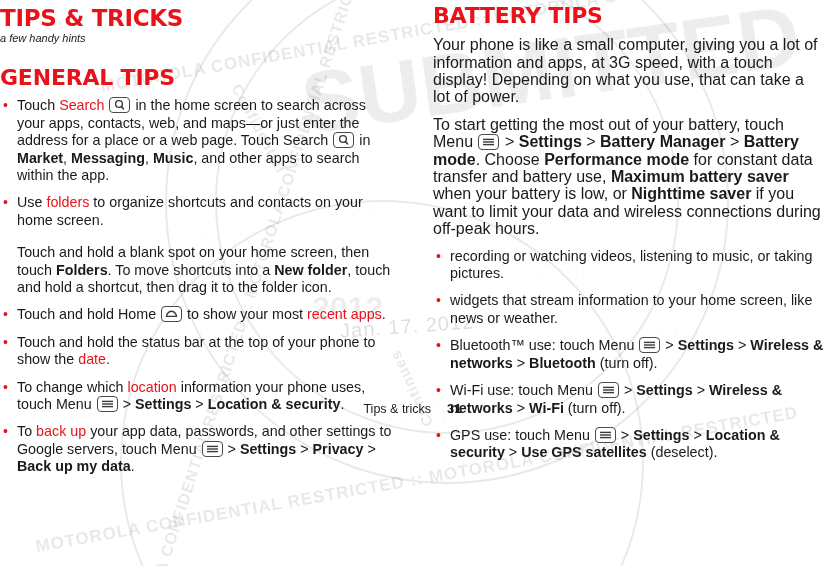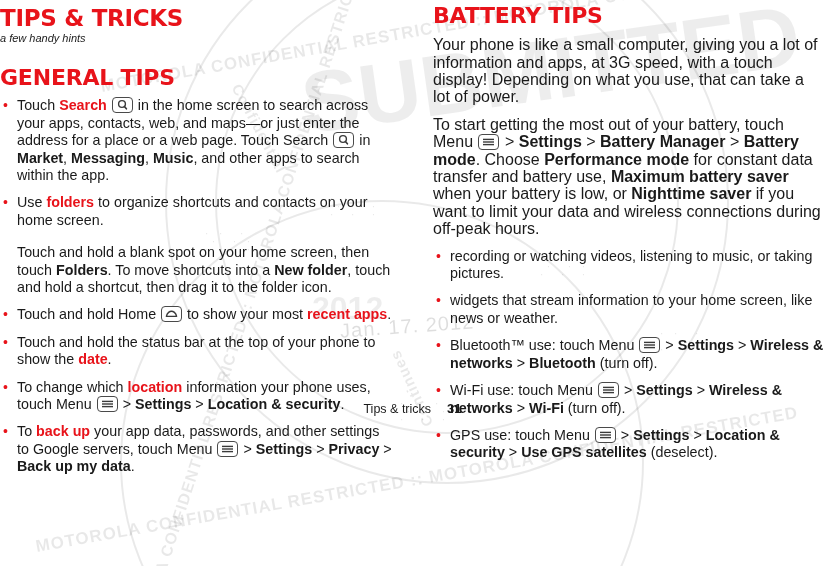--- a/index.html
+++ b/index.html
@@ -129,21 +129,21 @@
     top: 0px;
     color: #e8131a;
     font-size: 14px;
     line-height: 17.4px;
   }
   ul.tips > li > .sub {
     display: block;
     margin-top: 15px;
   }
   b, strong { font-weight: bold; }
-  .red { color: #e8131a; font-weight: bold; }
+  .red { color: #e8131a; font-weight: normal; }
   .gt { font-weight: normal; }
 
   
   .keyicon {
     display: inline-block;
     vertical-align: -3px;
     width: 19px;
     height: 14px;
     border: 1px solid #4a4a4a;
     border-radius: 4px;

